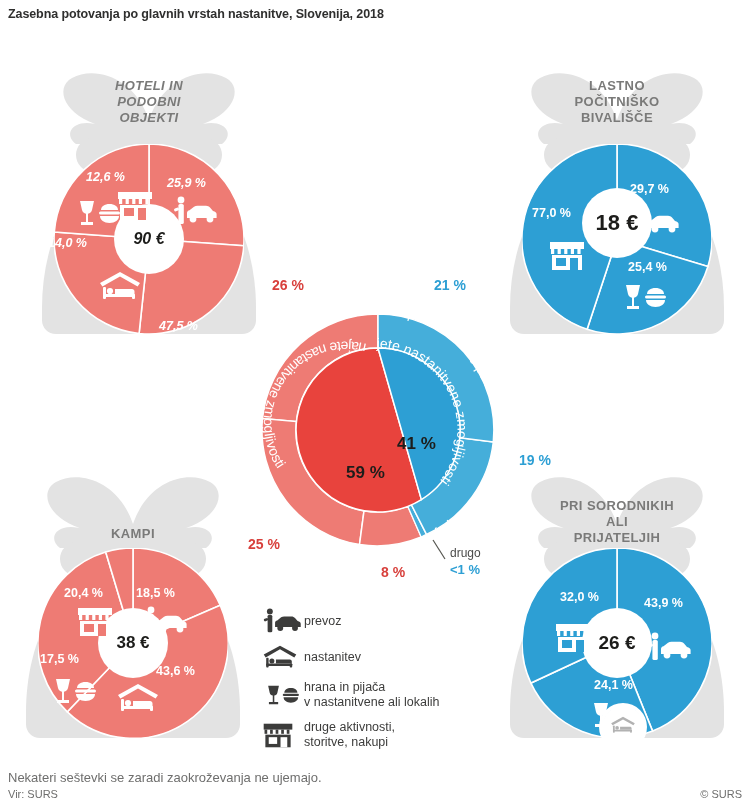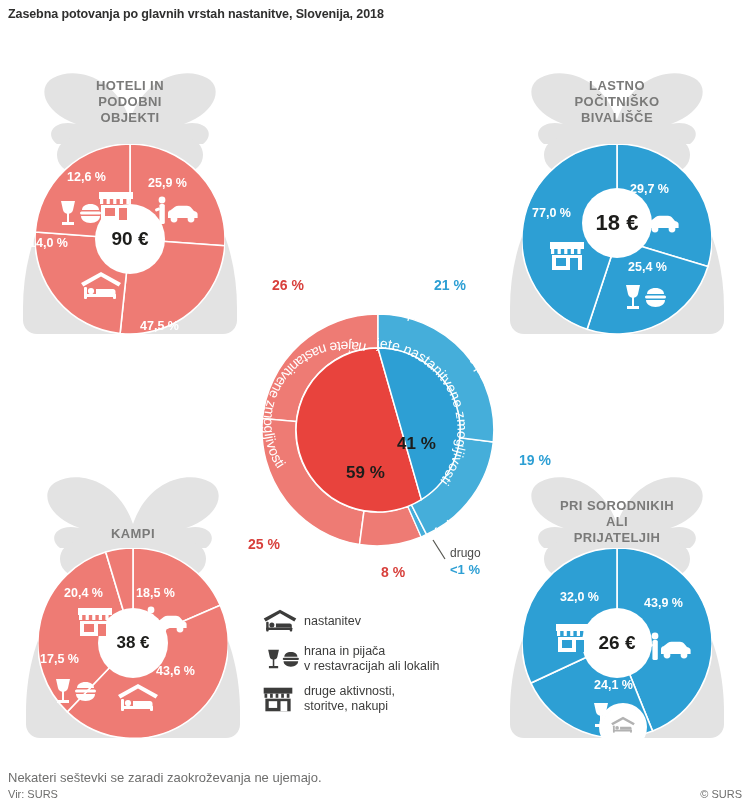--- a/index.html
+++ b/index.html
@@ -52,40 +52,40 @@
   
   #note{position:absolute;left:8px;top:770px;font-size:13px;color:#6e6e6d;}
   #source{position:absolute;left:8px;top:788px;font-size:11px;color:#6e6e6d;}
   #copyright{position:absolute;right:8px;top:788px;font-size:11px;color:#6e6e6d;}
 </style>
 </head>
 <body>
 
 <div id="page-title">Zasebna potovanja po glavnih vrstah nastanitve, Slovenija, 2018</div>
 
-<div class="bag" style="left:5px;top:58px;">
+<div class="bag" style="left:24px;top:58px;font-style:italic;">
   <svg width="250" height="300" viewBox="0 0 250 300">
     <path d="M125 62 C 110 18, 70 8, 48 20 C 30 30, 40 58, 78 68 C 50 58, 38 76, 52 86 L198 86 C212 76, 200 58, 172 68 C210 58, 220 30, 202 20 C180 8, 140 18, 125 62 Z" fill="#e3e3e3"></path>
     <rect x="52" y="80" width="146" height="34" rx="17" fill="#e3e3e3"></rect>
     <path d="M125 104 C 50 104, 18 180, 18 250 L18 262 C18 270, 24 276, 32 276 L218 276 C226 276, 232 270, 232 262 L232 250 C232 180, 200 104, 125 104 Z" fill="#e3e3e3"></path>
   </svg>
   <div class="bag-label" style="top:20px;"><span>HOTELI IN</span><br><span>PODOBNI</span><br><span>OBJEKTI</span></div>
 
   <div class="pie-wrap" style="left:30px;top:86px;width:190px;height:190px;">
     <svg width="190" height="190" viewBox="0 0 190 190">
 
       <path d="M95 95 L95 0 A95 95 0 0 1 189.8 101.7 Z" fill="#ee7b74" stroke="#ffffff" stroke-width="1.6"></path>
 
       <path d="M95 95 L189.8 101.7 A95 95 0 0 1 85.1 189.5 Z" fill="#ee7b74" stroke="#ffffff" stroke-width="1.6"></path>
 
       <path d="M95 95 L85.1 189.5 A95 95 0 0 1 0.3 88.0 Z" fill="#ee7b74" stroke="#ffffff" stroke-width="1.6"></path>
 
       <path d="M95 95 L0.3 88.0 A95 95 0 0 1 95 0 Z" fill="#ee7b74" stroke="#ffffff" stroke-width="1.6"></path>
     </svg>
-    <div class="pie-center" style="left:60px;top:60px;width:70px;height:70px;font-size:19px;">90 €</div>
+    <div class="pie-center" style="left:60px;top:60px;width:70px;height:70px;font-size:16px;">90 €</div>
 
     <div class="plabel" style="left:113px;top:32px;">25,9 %</div>
     <div class="picon" style="left:118px;top:52px;">
       <svg width="46" height="30" viewBox="0 0 46 30" fill="#ffffff">
         <circle cx="9" cy="4" r="3.4"></circle>
           <rect x="6.4" y="8" width="5.4" height="20" rx="1.6"></rect>
         <rect x="2" y="12" width="5" height="3" rx="1.4" transform="rotate(-22 4.5 13.5)"></rect>
         <path d="M15 22 L15 17 C15 15.6 16 14.6 17.5 14.3 L22 10.8 C23 10.1 24.2 9.7 25.5 9.7 L34 9.7 C35.6 9.7 37 10.4 38 11.6 L41 15 C43.2 15.4 44.6 16.6 44.6 18.2 L44.6 22 Z"></path>
         <circle cx="21" cy="23" r="3.4"></circle>
           <circle cx="38" cy="23" r="3.4"></circle>
@@ -401,20 +401,33 @@
 <div class="dlabel red" style="left:248px;top:536px;">25 %</div>
 <div class="dlabel red" style="left:381px;top:564px;">8 %</div>
 <div class="dlabel blue" style="left:434px;top:277px;">21 %</div>
 <div class="dlabel blue" style="left:519px;top:452px;">19 %</div>
 <div class="drugo-txt" style="left:450px;top:546px;">drugo</div>
 <div class="drugo-val" style="left:450px;top:562px;">&lt;1 %</div>
 <div class="dbig" style="left:346px;top:463px;">59 %</div>
 <div class="dbig" style="left:397px;top:434px;">41 %</div>
 
 <div id="legend">
+  <div class="leg-row">
+    <div class="leg-ico">
+      <svg width="40" height="26" viewBox="0 0 46 30" fill="#3c3c3b">
+        <circle cx="9" cy="4" r="3.4"></circle>
+          <rect x="6.4" y="8" width="5.4" height="20" rx="1.6"></rect>
+        <rect x="2" y="12" width="5" height="3" rx="1.4" transform="rotate(-22 4.5 13.5)"></rect>
+        <path d="M15 22 L15 17 C15 15.6 16 14.6 17.5 14.3 L22 10.8 C23 10.1 24.2 9.7 25.5 9.7 L34 9.7 C35.6 9.7 37 10.4 38 11.6 L41 15 C43.2 15.4 44.6 16.6 44.6 18.2 L44.6 22 Z"></path>
+        <circle cx="21" cy="23" r="3.4"></circle>
+          <circle cx="38" cy="23" r="3.4"></circle>
+      </svg>
+    </div>
+    <div class="leg-txt"><span>prevoz</span></div>
+  </div>
 
   <div class="leg-row">
     <div class="leg-ico">
       <svg width="36" height="26" viewBox="0 0 44 32" fill="#3c3c3b">
         <path d="M22 2 L42 13 L39.6 16.6 L22 6.6 L4.4 16.6 L2 13 Z"></path>
         <circle cx="12" cy="21" r="3.1"></circle>
         <path d="M17 19 L34 19 C35.4 19 36.5 20 36.5 21.4 L36.5 24 L17 24 Z"></path>
         <rect x="5" y="24" width="32" height="3" rx="1"></rect>
         <rect x="5" y="17" width="3" height="12" rx="1"></rect>
         <rect x="34" y="24" width="3" height="5" rx="1"></rect>
@@ -425,21 +438,21 @@
 
   <div class="leg-row">
     <div class="leg-ico">
       <svg width="40" height="24" viewBox="0 0 52 30" fill="#3c3c3b">
         <path d="M8 3 L22 3 L20 12 C19.4 14.2 18 15.4 16 15.8 L16 24 L21 24 L21 27 L9 27 L9 24 L14 24 L14 15.8 C12 15.4 10.6 14.2 10 12 Z"></path>
         <path d="M29 12 C29 8.5 32.5 6 37.5 6 C42.5 6 46 8.5 46 12 Z"></path>
         <rect x="27" y="13.4" width="21" height="3" rx="1.5"></rect>
         <path d="M28 18 C28 22 32 25 37.5 25 C43 25 47 22 47 18 Z"></path>
       </svg>
     </div>
-    <div class="leg-txt"><span>hrana in pijača</span><br><span>v restavracijah ali lokalih</span></div>
+    <div class="leg-txt"><span>hrana in pijača</span><br><span>v nastanitvene ali lokalih</span></div>
   </div>
 
   <div class="leg-row">
     <div class="leg-ico">
       <svg width="32" height="27" viewBox="0 0 38 32" fill="#3c3c3b">
         <path d="M2 2 L36 2 L36 9 L2 9 Z"></path>
         <rect x="3" y="9" width="3.2" height="5"></rect>
           <rect x="9.6" y="9" width="3.2" height="5"></rect>
         <rect x="16.2" y="9" width="3.2" height="5"></rect>
           <rect x="22.8" y="9" width="3.2" height="5"></rect>

